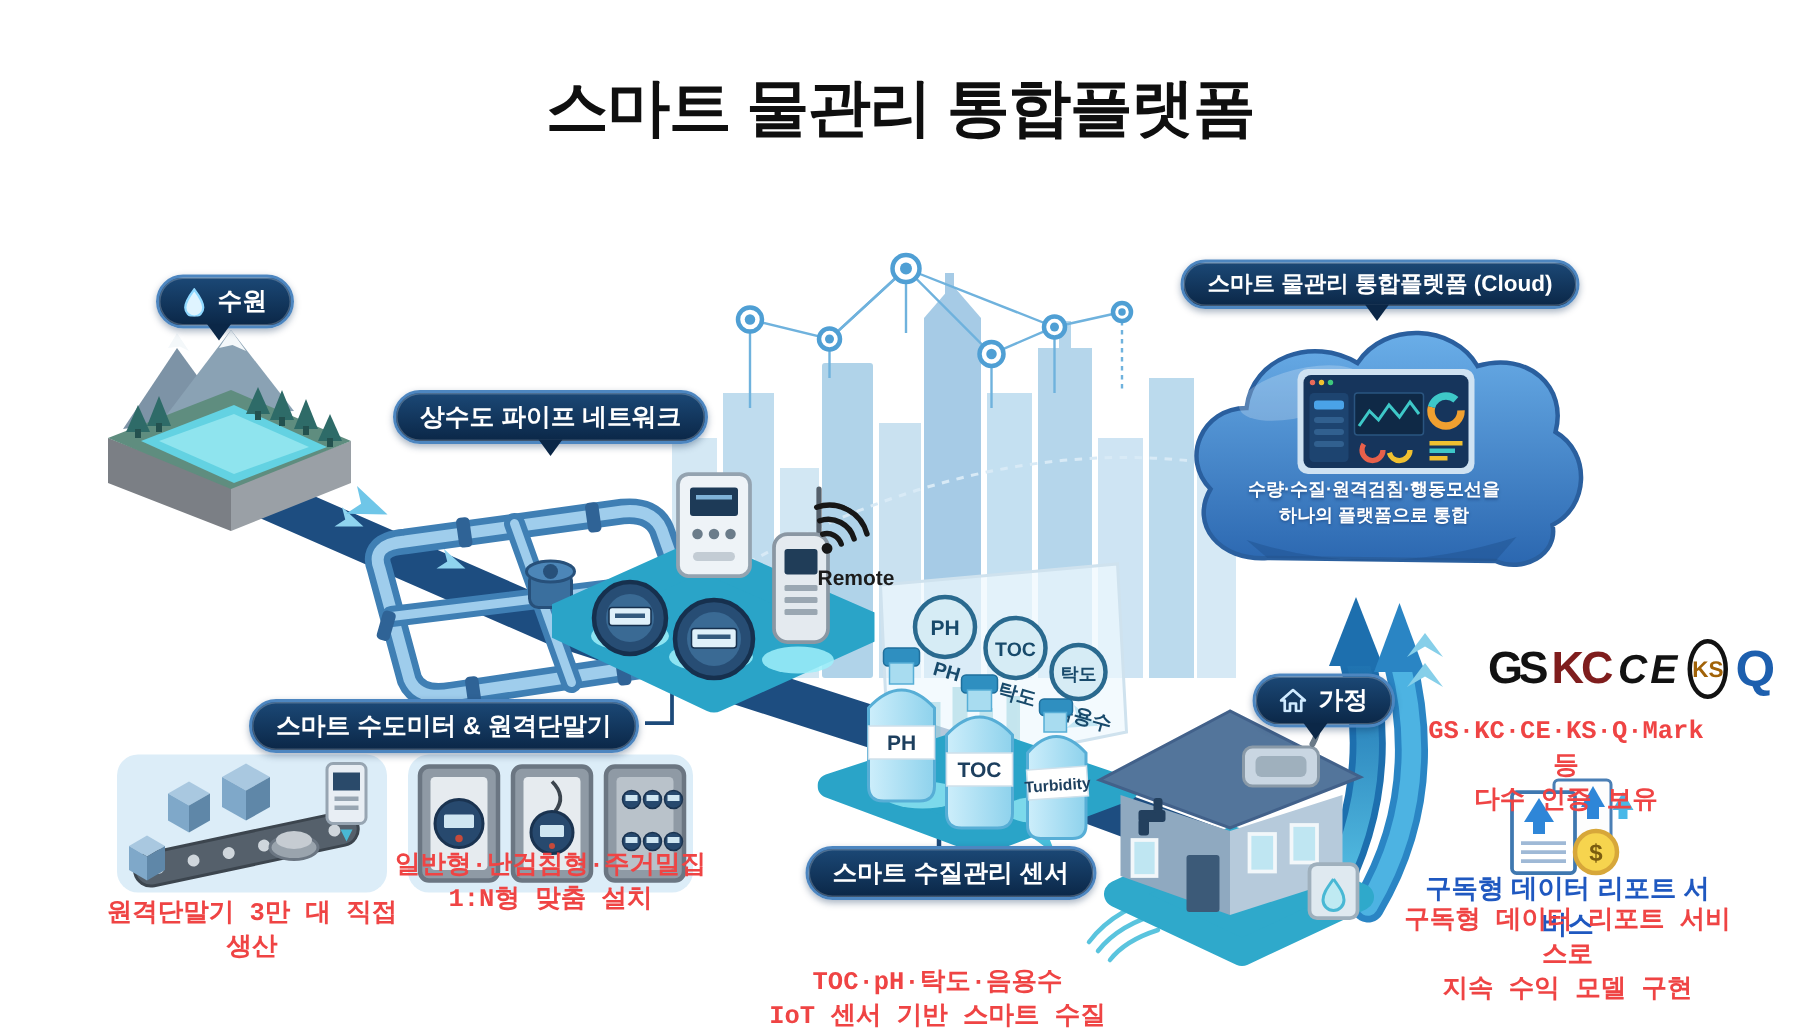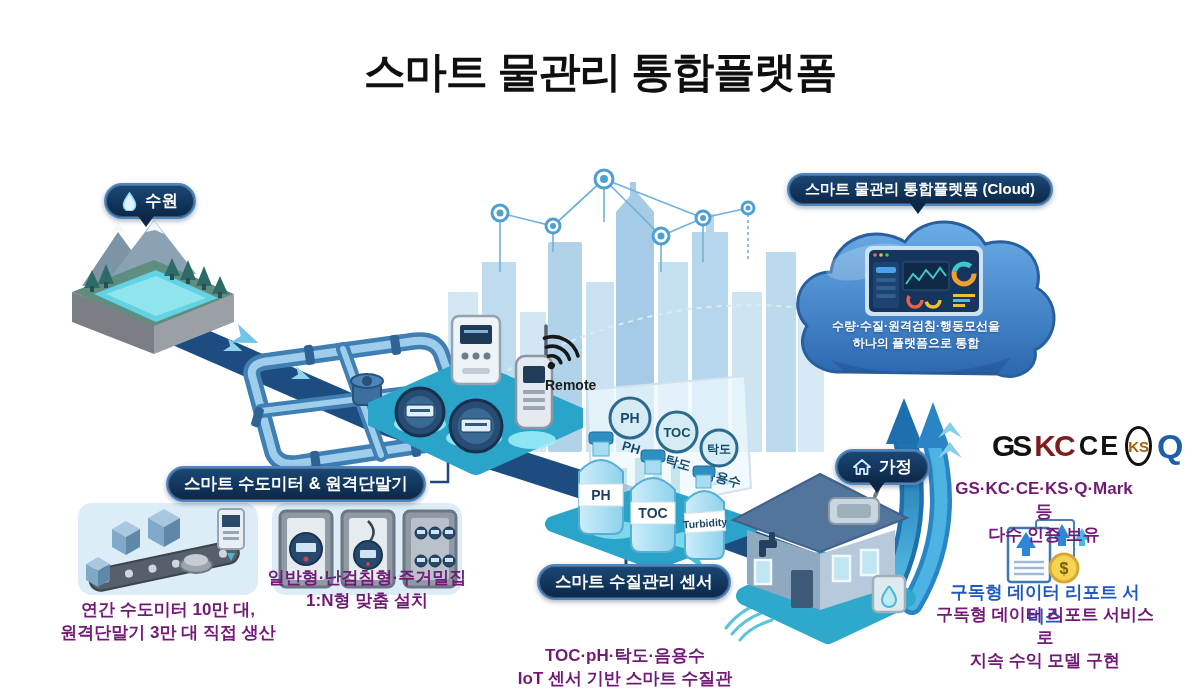--- a/index.html
+++ b/index.html
@@ -15,31 +15,31 @@
           font-size:16.5px;font-weight:700;white-space:nowrap;
           box-shadow:0 2px 5px rgba(10,40,80,.35), inset 0 0 0 1px rgba(255,255,255,.22);}
   .bubble::after{content:"";position:absolute;top:100%;left:32px;margin-top:-1px;
           border:8px solid transparent;border-top:11px solid #0b2747;}
   .bubble.pt-center::after{left:46%;}
   .bubble.no-pt::after{display:none;}
   .bubble .bicon{display:flex;align-items:center;}
   .bubble.small{font-size:15px;}
   
   .caption{position:absolute;z-index:6;text-align:center;font-weight:700;
-           color:#701a75;font-size:17px;line-height:1.35;}
+           color:#ef4444;font-size:17px;line-height:1.35;font-family:Liberation Mono, monospace;}
   .panel{position:absolute;z-index:3;background:#dcedf8;border-radius:14px;}
   .cloud-text{position:absolute;z-index:6;text-align:center;color:#fff;
               font-weight:700;font-size:12px;line-height:1.4;text-shadow:0 1px 2px rgba(10,40,90,.5);}
   .remote-label{position:absolute;z-index:6;font-size:14px;font-weight:700;color:#1c1c1c;}
   
   .marks{position:absolute;z-index:6;display:flex;align-items:center;gap:5px;}
   .mark{font-weight:900;line-height:1;}
   .mark-gs{font-size:30px;color:#121212;letter-spacing:-3px;margin-left:40px;}
   .mark-kc{font-size:30px;color:#7f1d1d;letter-spacing:-2px;}
-  .mark-ce{font-size:27px;color:#121212;letter-spacing:2px;}
+  .mark-ce{font-size:27px;color:#121212;letter-spacing:2px;font-style:italic;}
   .mark-ks{width:34px;height:34px;border:3px solid #121212;border-radius:50%;
            display:flex;align-items:center;justify-content:center;font-size:15px;color:#a16207;}
   .mark-q{font-size:34px;color:#1d5fae;}
   .report-heading{position:absolute;z-index:6;text-align:center;font-weight:800;
                   font-size:17.5px;color:#1f58c0;}
   svg{display:block;}
 </style>
 </head>
 <body>
 
@@ -484,20 +484,23 @@
 
   <div class="bubble" style="left:104px;top:183px;">
     <span class="bicon">
       <svg width="15" height="19" viewBox="0 0 15 19">
           <path d="M7.5 1 C7.5 1 1.5 9 1.5 13 a6 6 0 0 0 12 0 C13.5 9 7.5 1 7.5 1 Z" fill="#dff4ff" stroke="#8fd8ff" stroke-width="1.5"></path>
         </svg>
     </span>
     <span>수원</span>
   </div>
 
+  <div class="bubble pt-center" style="left:262px;top:260px;">
+    <span>상수도 파이프 네트워크</span>
+  </div>
 
   <div class="bubble no-pt" style="left:166px;top:466px;">
     <span>스마트 수도미터 &amp; 원격단말기</span>
   </div>
 
   <div class="bubble no-pt" style="left:537px;top:564px;">
     <span>스마트 수질관리 센서</span>
   </div>
 
   <div class="bubble" style="left:787px;top:449px;margin-left:48px;">
@@ -507,21 +510,20 @@
         </svg>
     </span>
     <span>가정</span>
   </div>
 
   <div class="bubble pt-center small" style="left:787px;top:173px;">
     <span>스마트 물관리 통합플렛폼 (Cloud)</span>
   </div>
 
   <div class="caption" style="left:58px;top:599px;width:220px;">
-    <div>연간 수도미터 10만 대,</div>
     <div>원격단말기 3만 대 직접 생산</div>
   </div>
 
   <div class="caption" style="left:262px;top:567px;width:210px;">
     <div>일반형·난검침형·주거밀집</div>
     <div>1:N형 맞춤 설치</div>
   </div>
 
   <div class="caption" style="left:510px;top:601px;width:230px;margin-top:44px;">
     <div>TOC·pH·탁도·음용수</div>

